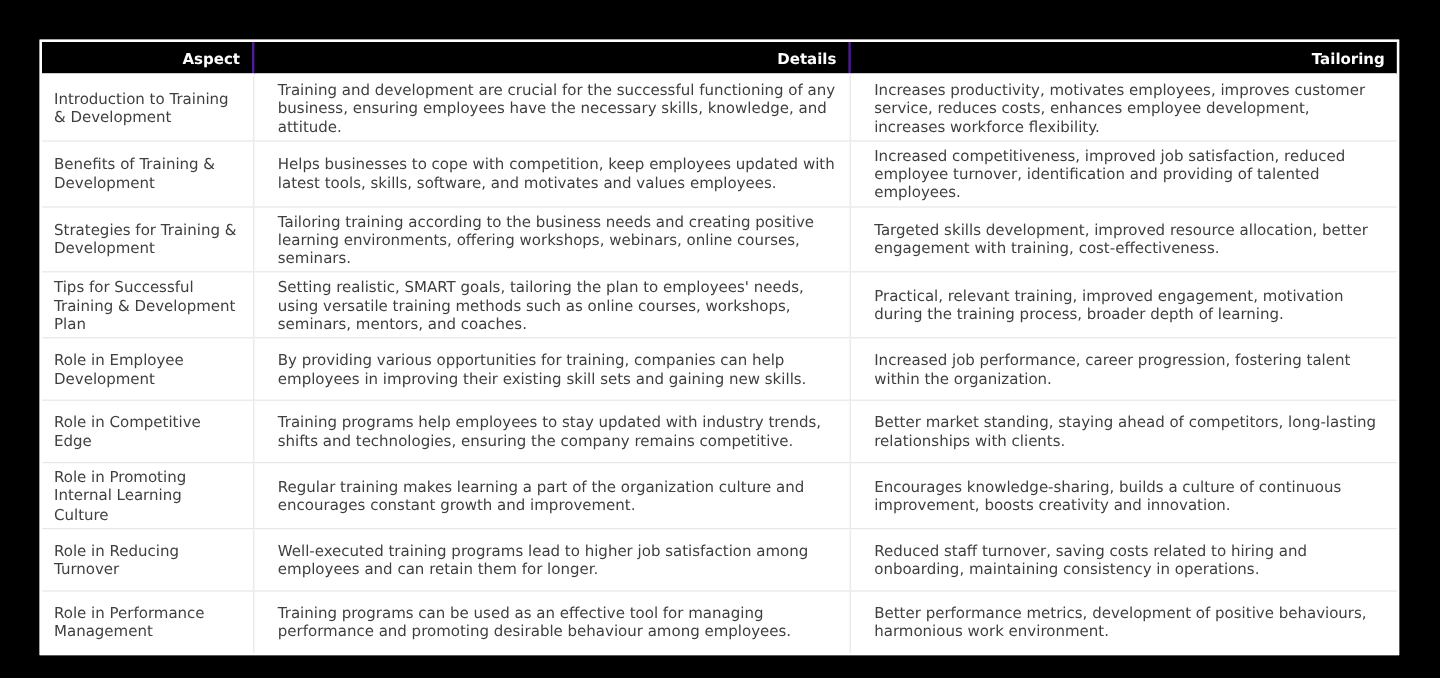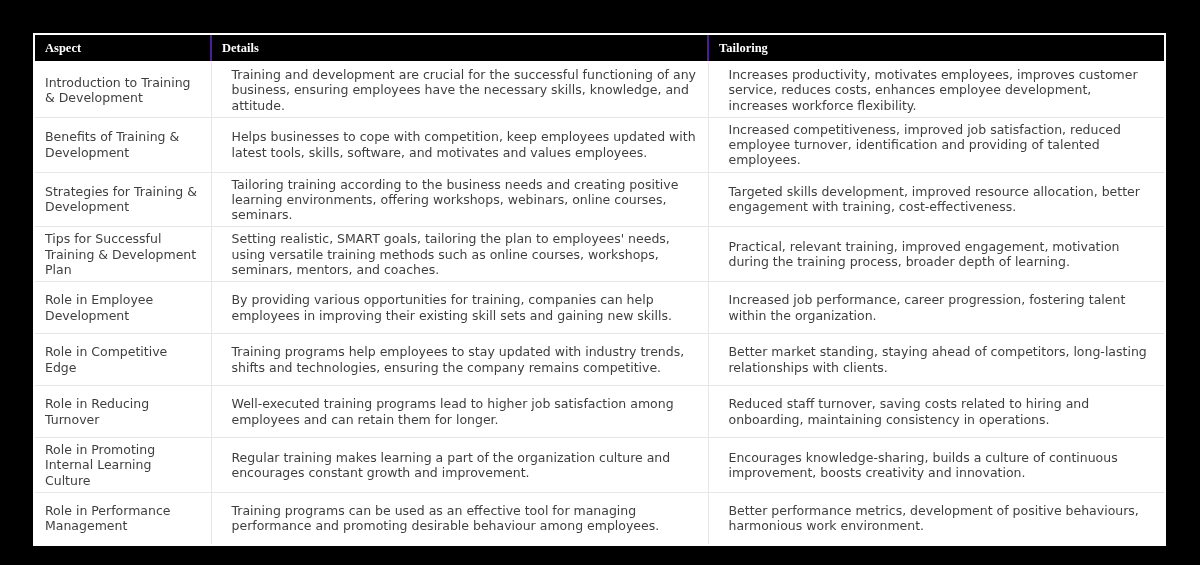--- a/index.html
+++ b/index.html
@@ -41,25 +41,24 @@
     table-layout: fixed;
   }
   table.data col.c-aspect   { width: 176px; }
   table.data col.c-details  { width: 497px; }
   table.data col.c-benefits { width: 456px; }
   table.data thead th {
     background: #000000;
     color: #ffffff;
     font-size: 12.5px;
     font-weight: bold;
-    text-align: left;
+    text-align: right;
     height: 26px;
     padding: 0 10px;
     border-bottom: 2px solid #ffffff;
-    font-family: Liberation Serif, serif;
   }
   table.data thead th + th {
     border-left: 2px solid #4c1d95;
   }
   table.data tbody td {
     color: #3f3f3f;
     font-size: 12.5px;
     line-height: 1.22;
     height: 43px;
     padding: 4px 10px;
@@ -117,28 +116,28 @@
           <td>Role in Employee Development</td>
           <td>By providing various opportunities for training, companies can help employees in improving their existing skill sets and gaining new skills.</td>
           <td>Increased job performance, career progression, fostering talent within the organization.</td>
         </tr>
         <tr>
           <td>Role in Competitive Edge</td>
           <td>Training programs help employees to stay updated with industry trends, shifts and technologies, ensuring the company remains competitive.</td>
           <td>Better market standing, staying ahead of competitors, long-lasting relationships with clients.</td>
         </tr>
         <tr>
+          <td>Role in Promoting Internal Learning Culture</td>
+          <td>Regular training makes learning a part of the organization culture and encourages constant growth and improvement.</td>
+          <td>Encourages knowledge-sharing, builds a culture of continuous improvement, boosts creativity and innovation.</td>
+        </tr>
+        <tr>
           <td>Role in Reducing Turnover</td>
           <td>Well-executed training programs lead to higher job satisfaction among employees and can retain them for longer.</td>
           <td>Reduced staff turnover, saving costs related to hiring and onboarding, maintaining consistency in operations.</td>
-        </tr>
-        <tr>
-          <td>Role in Promoting Internal Learning Culture</td>
-          <td>Regular training makes learning a part of the organization culture and encourages constant growth and improvement.</td>
-          <td>Encourages knowledge-sharing, builds a culture of continuous improvement, boosts creativity and innovation.</td>
         </tr>
         <tr>
           <td>Role in Performance Management</td>
           <td>Training programs can be used as an effective tool for managing performance and promoting desirable behaviour among employees.</td>
           <td>Better performance metrics, development of positive behaviours, harmonious work environment.</td>
         </tr>
 
       </tbody>
     </table>
   </div>

